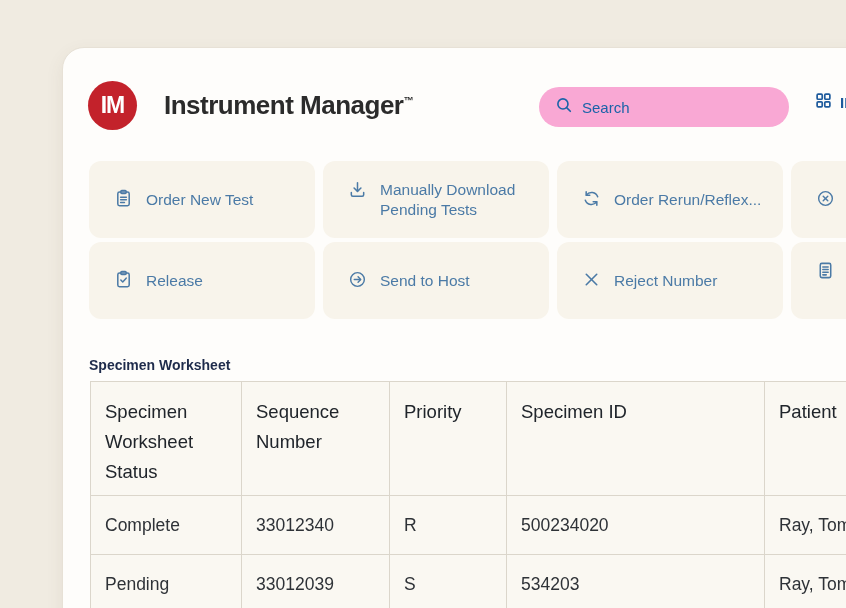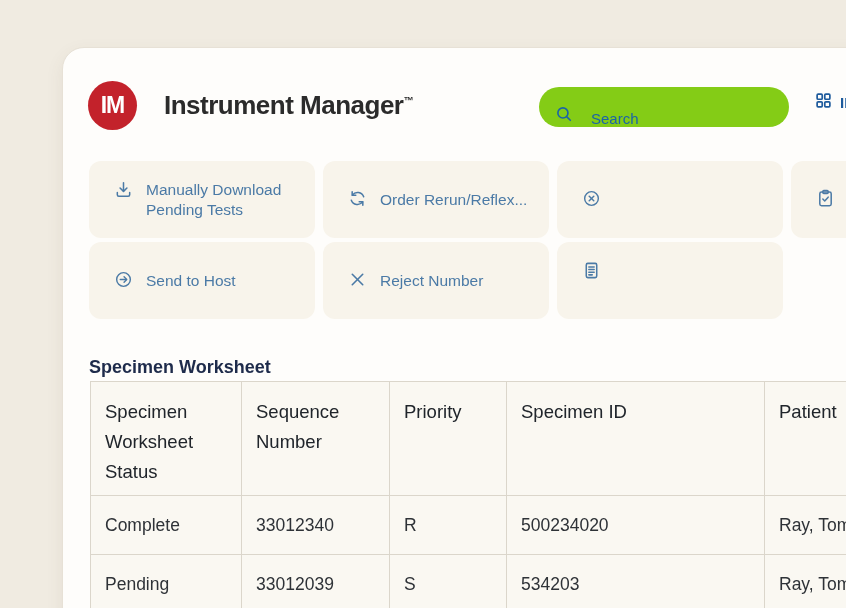--- a/index.html
+++ b/index.html
@@ -18,22 +18,22 @@
   .logo-circle {
     width:49px; height:49px; border-radius:50%; background:#c3222b;
     display:flex; align-items:center; justify-content:center;
     color:#ffffff; font-weight:bold; font-size:23px; letter-spacing:-1px;
   }
   .app-title { font-size:26px; font-weight:600; color:#2b2b2b; letter-spacing:-0.5px;margin-left:16px; }
   .tm { font-size:10px; vertical-align:super; font-weight:600; }
 
   .search-pill {
     position:absolute; left:476px; top:39px; width:250px; height:40px;
-    background:#84cc16; border-radius:20px; display:flex; align-items:flex-end;
-    padding:0 16px; gap:18px;
+    background:#f9a8d4; border-radius:20px; display:flex; align-items:center;
+    padding:0 16px; gap:9px;
   }
   .search-pill input {
     border:none; outline:none; background:transparent; width:170px;
     font-family:"Liberation Sans", sans-serif; font-size:15px; color:#1a63a8;
   }
   .search-pill input::placeholder { color:#1a63a8; opacity:1; }
 
   .apps { position:absolute; left:752px; top:44px; display:flex; align-items:center; gap:8px; cursor:pointer; }
   .apps-label { font-size:15px; font-weight:600; color:#1d5a9c; }
 
@@ -45,21 +45,21 @@
   .action-btn {
     height:77px; background:#f8f4eb; border:none; border-radius:12px;
     display:flex; align-items:center; gap:13px; padding:0 18px 0 25px;
     font-family:"Liberation Sans", sans-serif; text-align:left; cursor:pointer;
   }
   .action-btn .lbl { font-size:15.5px; line-height:20px; font-weight:500; color:#4b7aa6; }
   .action-btn.align-top { align-items:flex-start; padding-top:19px; }
   .icon { flex:0 0 auto; display:block; }
 
   
-  .ws-label { position:absolute; left:26px; top:309px; font-size:18px; font-weight:600; color:#1e2b4b;text-align:right; }
+  .ws-label { position:absolute; left:26px; top:309px; font-size:14px; font-weight:600; color:#1e2b4b;text-align:right; }
   table.ws {
     position:absolute; left:27px; top:333px; border-collapse:collapse; table-layout:fixed; width:974px;
   }
   table.ws td, table.ws th {
     border:1px solid #dbd6cb; background:#faf8f2; overflow:hidden;
   }
   table.ws th {
     height:114px; vertical-align:top; text-align:left;
     padding:15px 14px 0 14px; font-size:18.5px; line-height:30px; font-weight:500; color:#20252b;
   }
@@ -98,20 +98,32 @@
             <rect x="11.5" y="2.5" width="6" height="6" rx="1.2"></rect>
           <rect x="2.5" y="11.5" width="6" height="6" rx="1.2"></rect>
             <rect x="11.5" y="11.5" width="6" height="6" rx="1.2"></rect>
         </svg>
       </span>
       <span class="apps-label">IM</span>
     </div>
 
     <div class="actions">
 
+      <button class="action-btn">
+        <span class="icon">
+          <svg width="19" height="19" viewBox="0 0 20 20" fill="none" stroke="#4b7aa6" stroke-width="1.6" stroke-linecap="round" stroke-linejoin="round">
+            <rect x="4" y="3.2" width="12" height="14.5" rx="1.8"></rect>
+              <rect x="7.2" y="1.6" width="5.6" height="3.2" rx="1"></rect>
+            <line x1="7" y1="8.6" x2="13" y2="8.6"></line>
+              <line x1="7" y1="11.4" x2="13" y2="11.4"></line>
+              <line x1="7" y1="14.2" x2="11" y2="14.2"></line>
+          </svg>
+        </span>
+        <span class="lbl">Order New Test</span>
+      </button>
 
       <button class="action-btn align-top">
         <span class="icon">
           <svg width="19" height="19" viewBox="0 0 20 20" fill="none" stroke="#4b7aa6" stroke-width="1.6" stroke-linecap="round" stroke-linejoin="round">
             <line x1="10" y1="2.8" x2="10" y2="11.5"></line>
               <polyline points="6.4 8.4 10 12 13.6 8.4"></polyline>
             <path d="M3.5 13.2 v2.4 a1.6 1.6 0 0 0 1.6 1.6 h9.8 a1.6 1.6 0 0 0 1.6-1.6 v-2.4"></path>
           </svg>
         </span>
         <span class="lbl">Manually Download Pending Tests</span>

